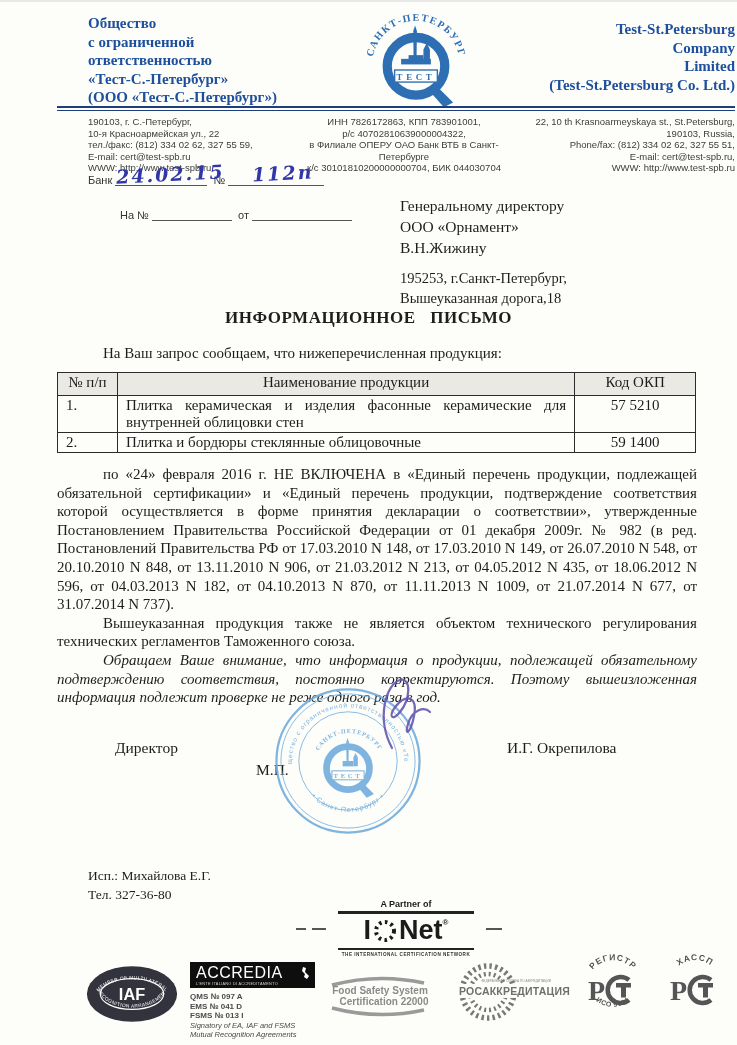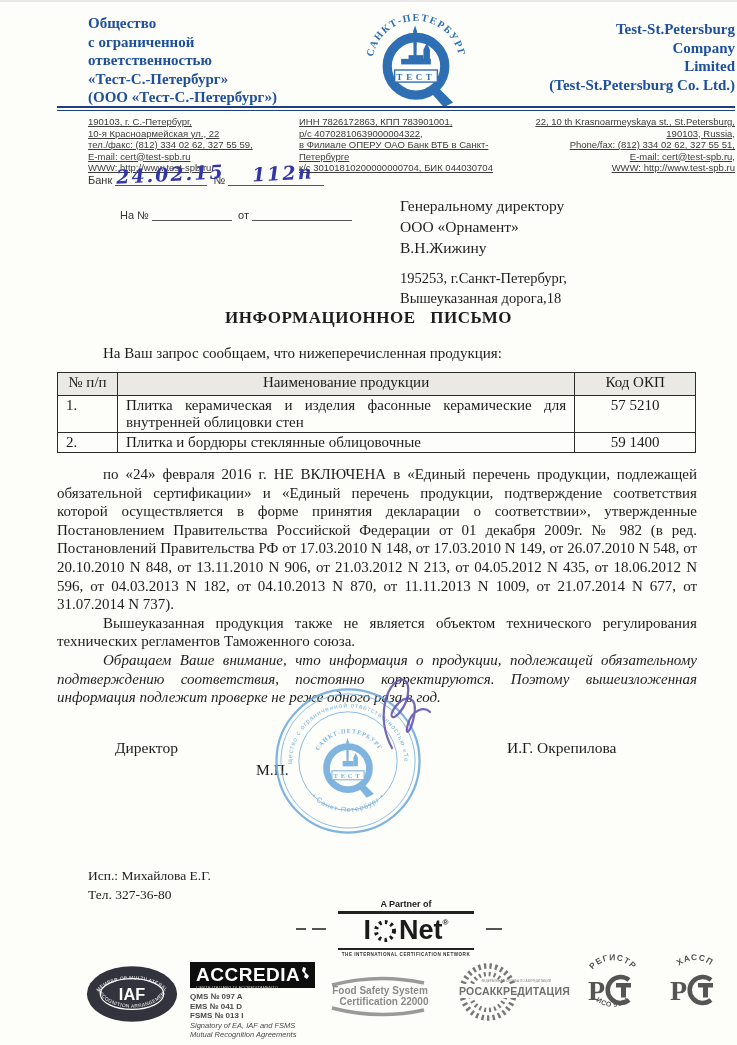--- a/index.html
+++ b/index.html
@@ -13,23 +13,23 @@
   .co-ru { position:absolute; left:88px; top:12px; width:270px;
     font-weight:bold; font-size:15px; line-height:18.5px; color:#1d4f9c; }
   .co-en { position:absolute; left:495px; top:18px; width:240px; text-align:right;
     font-weight:bold; font-size:15px; line-height:18.5px; color:#1d4f9c; }
   .logo-hdr { position:absolute; left:360px; top:3px; }
   .rule { position:absolute; left:57px; top:104px; width:678px; }
   .rule .r1 { height:2px; background:#1f3f7c; }
   .rule .r2 { height:1px; background:#1f3f7c; margin-top:2px; }
   
   .addr { position:absolute; top:114px; font-family:"Liberation Sans", sans-serif;
-    font-size:9.5px; line-height:11.5px; color:#3c3c3c;text-decoration:underline; }
+    font-size:9.5px; line-height:11.5px; color:#3c3c3c; }
   .addr-left   { left:88px;  width:200px; }
-  .addr-center { left:299px; width:232px; }
+  .addr-center { left:288px; width:232px; text-align:center; }
   .addr-right  { left:494px; width:241px; text-align:right; }
   
   .ref { position:absolute; font-family:"Liberation Sans", sans-serif; font-size:11px; color:#333; }
   .ref .lbl { display:inline-block; vertical-align:bottom; }
   .ref .line { display:inline-block; vertical-align:bottom; border-bottom:1px solid #555; height:12px; }
   .hand { position:absolute; font-family:"DejaVu Serif", serif; font-style:italic;
     font-weight:bold; color:#3136a8; font-size:19px; transform:rotate(-3deg); letter-spacing:2px; }
   
   .recipient { position:absolute; left:400px; top:193px; width:300px; }
   .recipient .b { font-weight:normal; font-size:15.5px; line-height:21px; }
@@ -61,21 +61,21 @@
     font-family:"Liberation Sans", sans-serif; color:#1b1b1b; }
   .iqnet .partner { font-size:9px; font-weight:bold; }
   .iqnet .bar { height:2.5px; background:#222; margin:2px 8px; }
   .iqnet .row { display:flex; align-items:center; justify-content:center; height:30px; font-weight:bold; font-size:27px; }
   .iqnet .reg { font-size:8px; align-self:flex-start; margin-top:2px; }
   .iqnet .sub { font-size:4.6px; letter-spacing:.5px; font-weight:bold; color:#333; margin-top:1px; }
   .scan-dash { position:absolute; height:2px; background:#555; }
   .logos svg, .logos div { font-family:"Liberation Sans", sans-serif; }
   .accredia { position:absolute; left:190px; top:960px; width:125px; }
   .accredia .bar { background:#0e0e0e; color:#fff; height:26px; padding:2px 6px 0 6px; position:relative; }
-  .accredia .bar .nm { font-size:19px; font-weight:bold; letter-spacing:.5px;
+  .accredia .bar .nm { font-size:16px; font-weight:normal; letter-spacing:.5px;
     font-family:"Liberation Sans", sans-serif;text-align:center; }
   .accredia .bar .tg { font-size:3.8px; color:#d8d8d8; letter-spacing:.3px; }
   .accredia .lines { margin-top:4px; color:#4a4a4a; font-size:8px; line-height:9.5px; font-weight:bold; }
   .accredia .lines .it { font-style:italic; font-weight:normal; font-size:7.5px; }
 </style>
 </head>
 <body>
 
 <div class="page">
 

